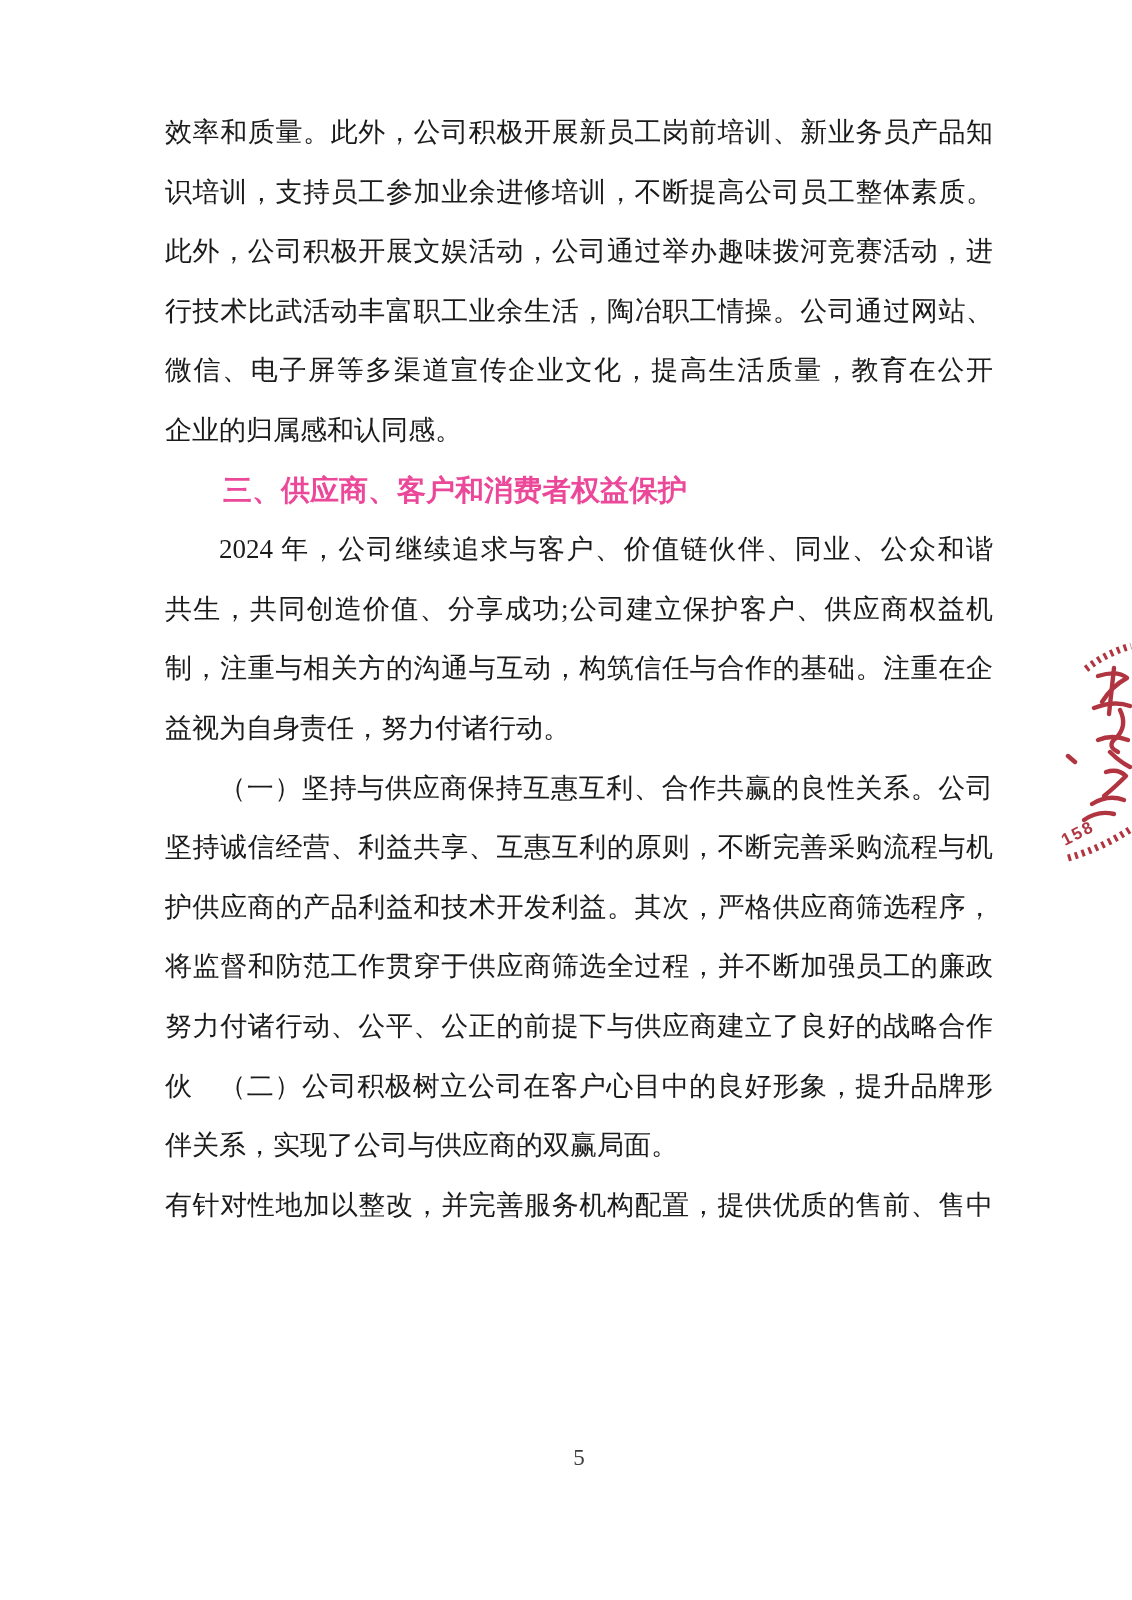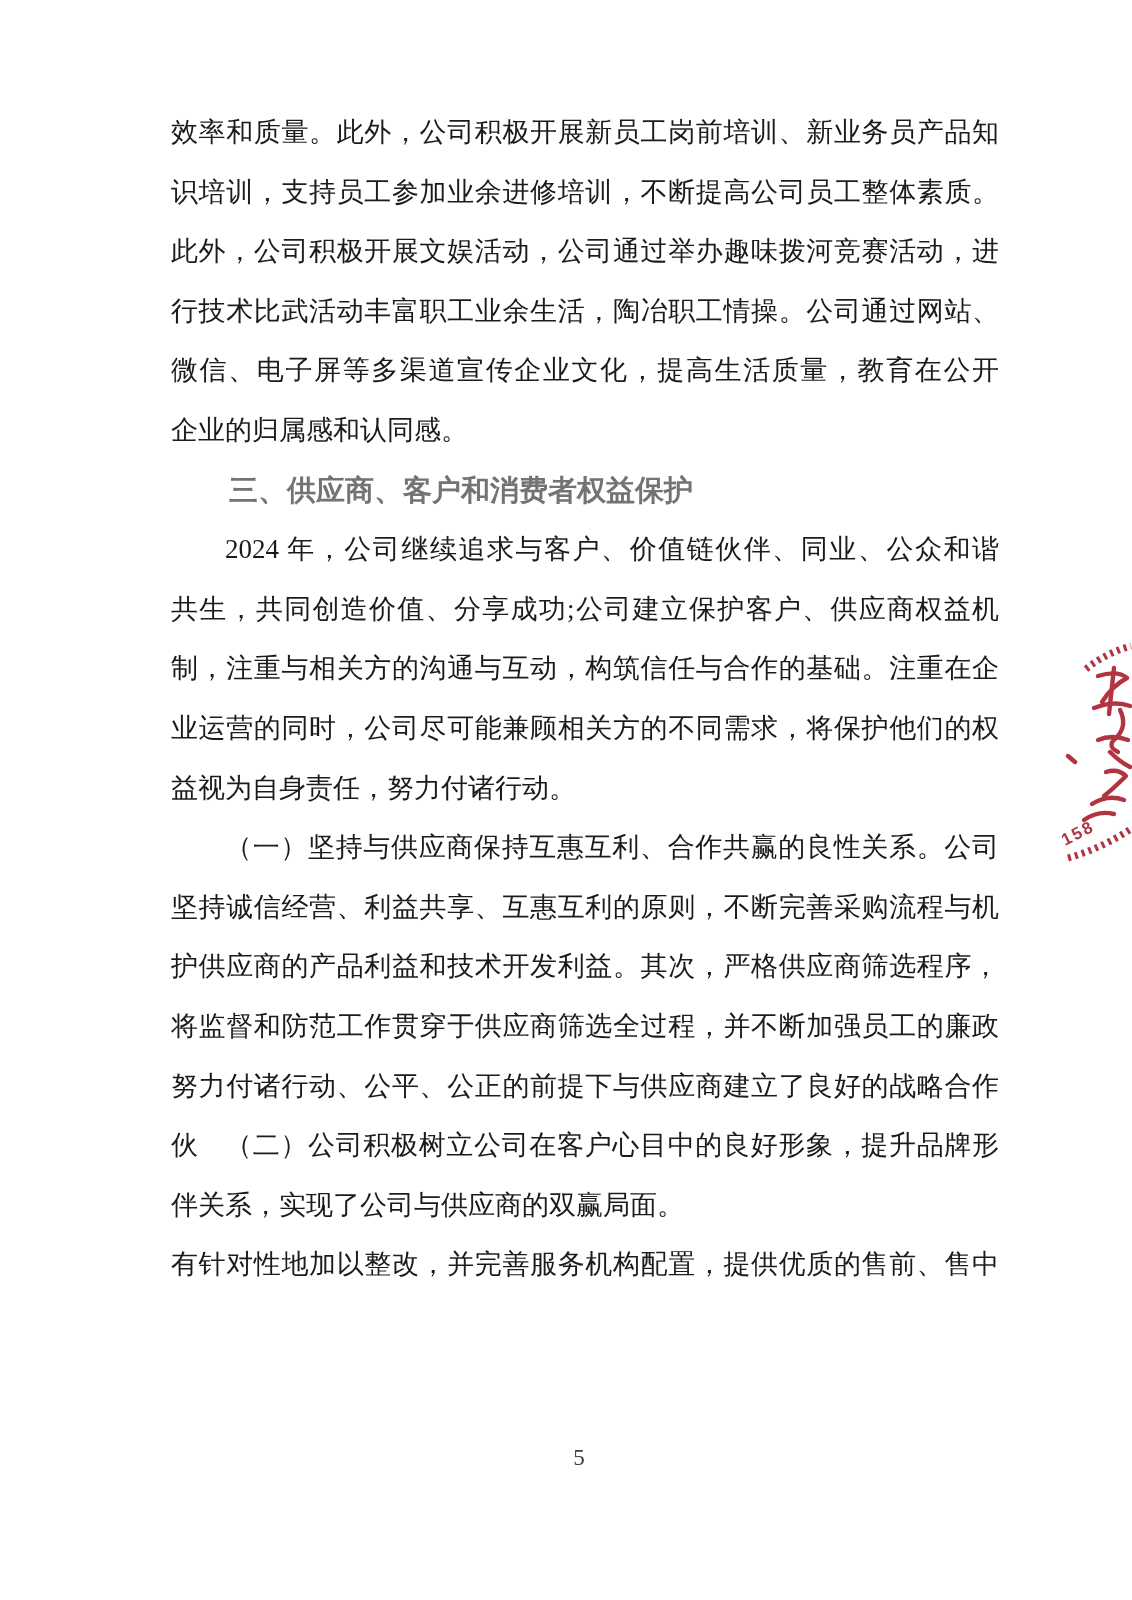--- a/index.html
+++ b/index.html
@@ -9,21 +9,21 @@
     font-family: "Liberation Serif", serif;
     overflow: hidden;
   }
   .page {
     position: relative;
     width: 1132px; height: 1600px;
     background: #ffffff;
   }
   .text-block {
     position: absolute;
-    left: 171px; top: 103px;
+    left: 165px; top: 103px;
     width: 828px;
     color: #1b1b1b;
   }
   .line {
     height: 59.6px;
     line-height: 59.6px;
     font-size: 27px;
     letter-spacing: 0;
     white-space: nowrap;
     overflow: visible;
@@ -33,21 +33,21 @@
     text-align-last: justify;
     text-justify: inter-ideograph;
     white-space: normal;
   }
   .jleft { text-align: left; }
   .indent { text-indent: 2em; }
   .heading {
     font-family: "Liberation Sans", sans-serif;
     font-weight: bold;
     font-size: 29px;
-    color: #737373;
+    color: #ec4899;
   }
   .page-number {
     position: absolute;
     left: 165px; top: 1443px;
     width: 828px;
     text-align: center;
     font-size: 23px;
     line-height: 30px;
     color: #3c3c3c;
     font-family: "Liberation Serif", serif;
@@ -78,21 +78,20 @@
       <div class="line jfull">效率和质量。此外，公司积极开展新员工岗前培训、新业务员产品知</div>
       <div class="line jfull">识培训，支持员工参加业余进修培训，不断提高公司员工整体素质。</div>
       <div class="line jfull">此外，公司积极开展文娱活动，公司通过举办趣味拨河竞赛活动，进</div>
       <div class="line jfull">行技术比武活动丰富职工业余生活，陶冶职工情操。公司通过网站、</div>
       <div class="line jfull">微信、电子屏等多渠道宣传企业文化，提高生活质量，教育在公开</div>
       <div class="line jleft">企业的归属感和认同感。</div>
       <div class="line jleft indent heading">三、供应商、客户和消费者权益保护</div>
       <div class="line jfull indent">2024 年，公司继续追求与客户、价值链伙伴、同业、公众和谐</div>
       <div class="line jfull">共生，共同创造价值、分享成功;公司建立保护客户、供应商权益机</div>
       <div class="line jfull">制，注重与相关方的沟通与互动，构筑信任与合作的基础。注重在企</div>
-      <div class="line jfull">业运营的同时，公司尽可能兼顾相关方的不同需求，将保护他们的权</div>
       <div class="line jleft">益视为自身责任，努力付诸行动。</div>
       <div class="line jfull indent">（一）坚持与供应商保持互惠互利、合作共赢的良性关系。公司</div>
       <div class="line jfull">坚持诚信经营、利益共享、互惠互利的原则，不断完善采购流程与机</div>
       <div class="line jfull">护供应商的产品利益和技术开发利益。其次，严格供应商筛选程序，</div>
       <div class="line jfull">将监督和防范工作贯穿于供应商筛选全过程，并不断加强员工的廉政</div>
       <div class="line jfull">努力付诸行动、公平、公正的前提下与供应商建立了良好的战略合作伙</div>
       <div class="line jfull indent">（二）公司积极树立公司在客户心目中的良好形象，提升品牌形</div>
       <div class="line jleft">伴关系，实现了公司与供应商的双赢局面。</div>
       <div class="line jfull">有针对性地加以整改，并完善服务机构配置，提供优质的售前、售中</div>
     </div>

